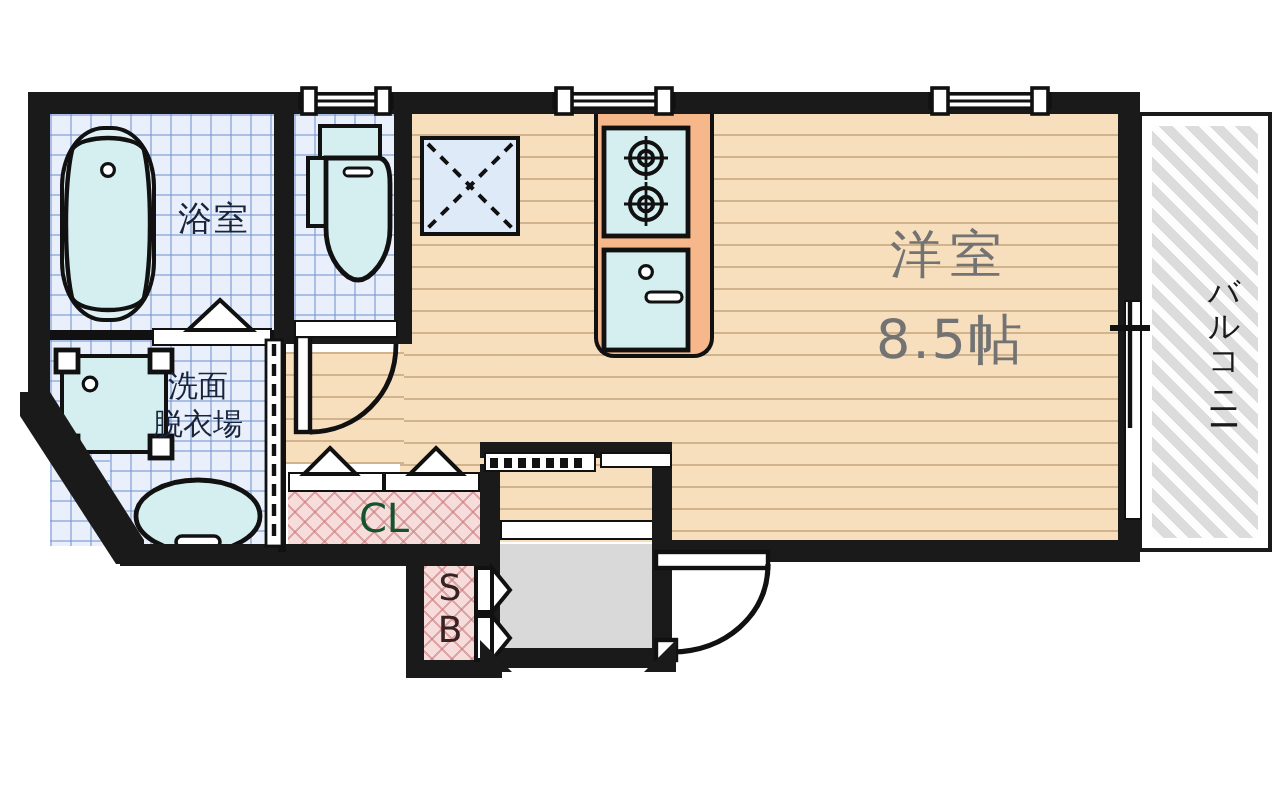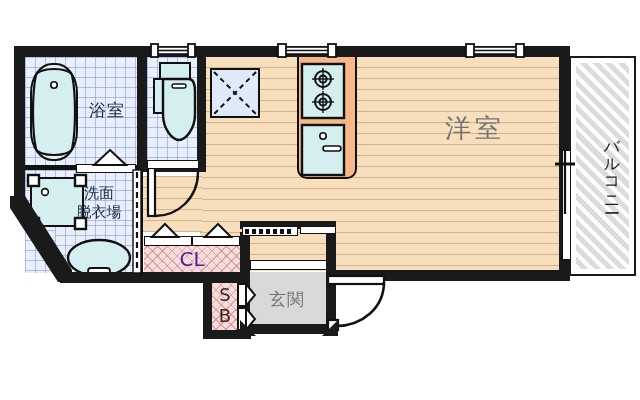--- a/index.html
+++ b/index.html
@@ -40,21 +40,21 @@
   .wall{background:#1a1a1a;}
   .thinline{background:#111111;}
 
   
   .lbl{color:#737373;line-height:1.02;text-align:center;white-space:pre;}
   .lbl-main1{font-size:26px;letter-spacing:4px;font-weight:400;}
   .lbl-main2{font-size:27px;letter-spacing:1px;font-weight:400;}
   .lbl-md{font-size:17px;letter-spacing:1px;}
   .lbl-sm{font-size:15px;letter-spacing:0px;}
   .lbl-wc{font-size:20px;letter-spacing:0px;font-weight:400;color:#18243a;}
-  .lbl-cl{font-size:20px;color:#4c1d95;}
+  .lbl-cl{font-size:20px;color:#14532d;}
   .lbl-sb{font-size:18px;color:#3a2222;line-height:1.0;}
   .lbl-blc{font-size:16px;letter-spacing:1px;writing-mode:vertical-rl;
            text-orientation:upright;color:#1a1a1a;}
   .lbl-blue{color:#18243a;}
   .tub{background:#dff0f2;border:2.5px solid #111;border-radius:22px/30px;}
   svg{display:block;overflow:visible;}
 </style>
 </head>
 <body>
 
@@ -81,20 +81,21 @@
 
   <div class="abs wall" style="left:336px;top:270px;width:234px;height:11px;z-index:4;"></div>
 
   <div class="abs wall" style="left:205px;top:272px;width:45px;height:11px;z-index:5;"></div>
 
   <div class="abs wood" style="left:200px;top:56px;width:360px;height:215px;z-index:2;"></div>
 
   <div class="abs wood" style="left:140px;top:176px;width:62px;height:56px;z-index:2;"></div>
 
   <div class="abs lbl lbl-main1" style="left:400px;top:115px;width:150px;z-index:6;">洋室</div>
+  <div class="abs lbl lbl-main2" style="left:400px;top:157px;width:150px;z-index:6;">8.5帖</div>
 
   <div class="abs tile" style="left:25px;top:57px;width:112px;height:108px;z-index:2;"></div>
 
   <div class="abs tub" style="left:30px;top:63px;width:48px;height:98px;z-index:3;"></div>
   <div class="abs" style="left:30px;top:63px;width:48px;height:98px;z-index:4;">
     <svg width="48" height="98" viewBox="0 0 48 98">
       <path d="M6 12 C2 30, 2 68, 6 86 C10 94, 38 94, 42 86 C46 68, 46 30, 42 12 C38 4, 10 4, 6 12 Z" fill="#d5eef0" stroke="#111" stroke-width="2.2"></path>
       <circle cx="24" cy="22" r="3.2" fill="#ffffff" stroke="#111" stroke-width="1.6"></circle>
     </svg>
   </div>
@@ -284,21 +285,20 @@
         <rect x="43" y="1" width="4" height="5"></rect>
       </g>
     </svg>
   </div>
   <div class="abs white" style="left:300px;top:226px;width:36px;height:8px;border:1.6px solid #111;z-index:7;"></div>
 
   <div class="abs wall" style="left:240px;top:221px;width:96px;height:8px;z-index:6;"></div>
   <div class="abs wall" style="left:326px;top:232px;width:10px;height:102px;z-index:5;"></div>
   <div class="abs wall" style="left:240px;top:324px;width:96px;height:10px;z-index:5;"></div>
   <div class="abs wall" style="left:240px;top:272px;width:10px;height:62px;z-index:5;"></div>
-  <div class="abs lbl lbl-md" style="left:252px;top:291px;width:70px;z-index:6;">玄関</div>
 
   <div class="abs" style="left:328px;top:276px;width:62px;height:56px;z-index:7;">
     <svg width="62" height="56" viewBox="0 0 62 56">
       <rect x="0" y="0" width="56" height="8" fill="#ffffff" stroke="#111" stroke-width="2.2"></rect>
       <rect x="0" y="44" width="10" height="10" fill="#ffffff" stroke="#111" stroke-width="2.2"></rect>
       <path d="M56 6 C56 32, 34 50, 8 50" fill="none" stroke="#111" stroke-width="2.6"></path>
     </svg>
   </div>
 
   <div class="abs pinkhatch" style="left:211px;top:283px;width:30px;height:52px;z-index:4;"></div>

